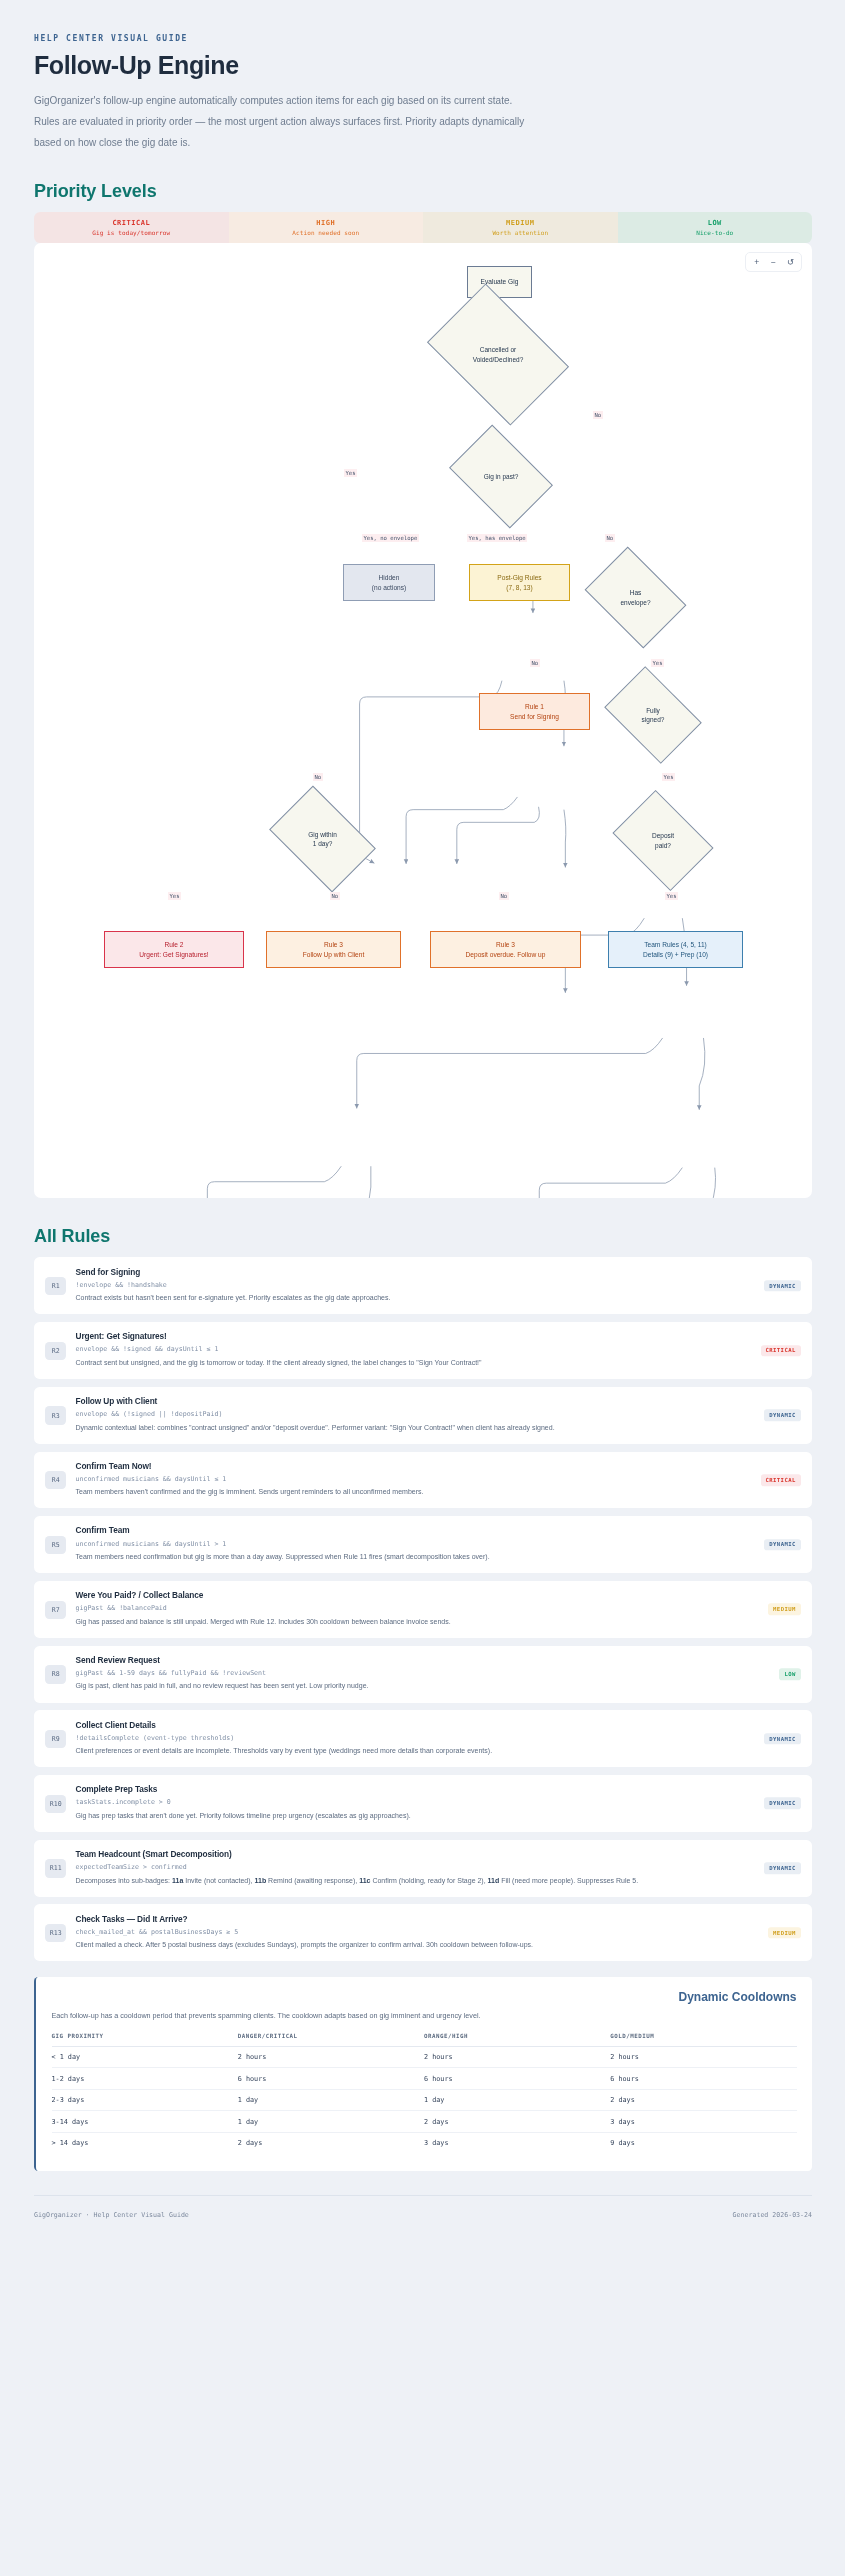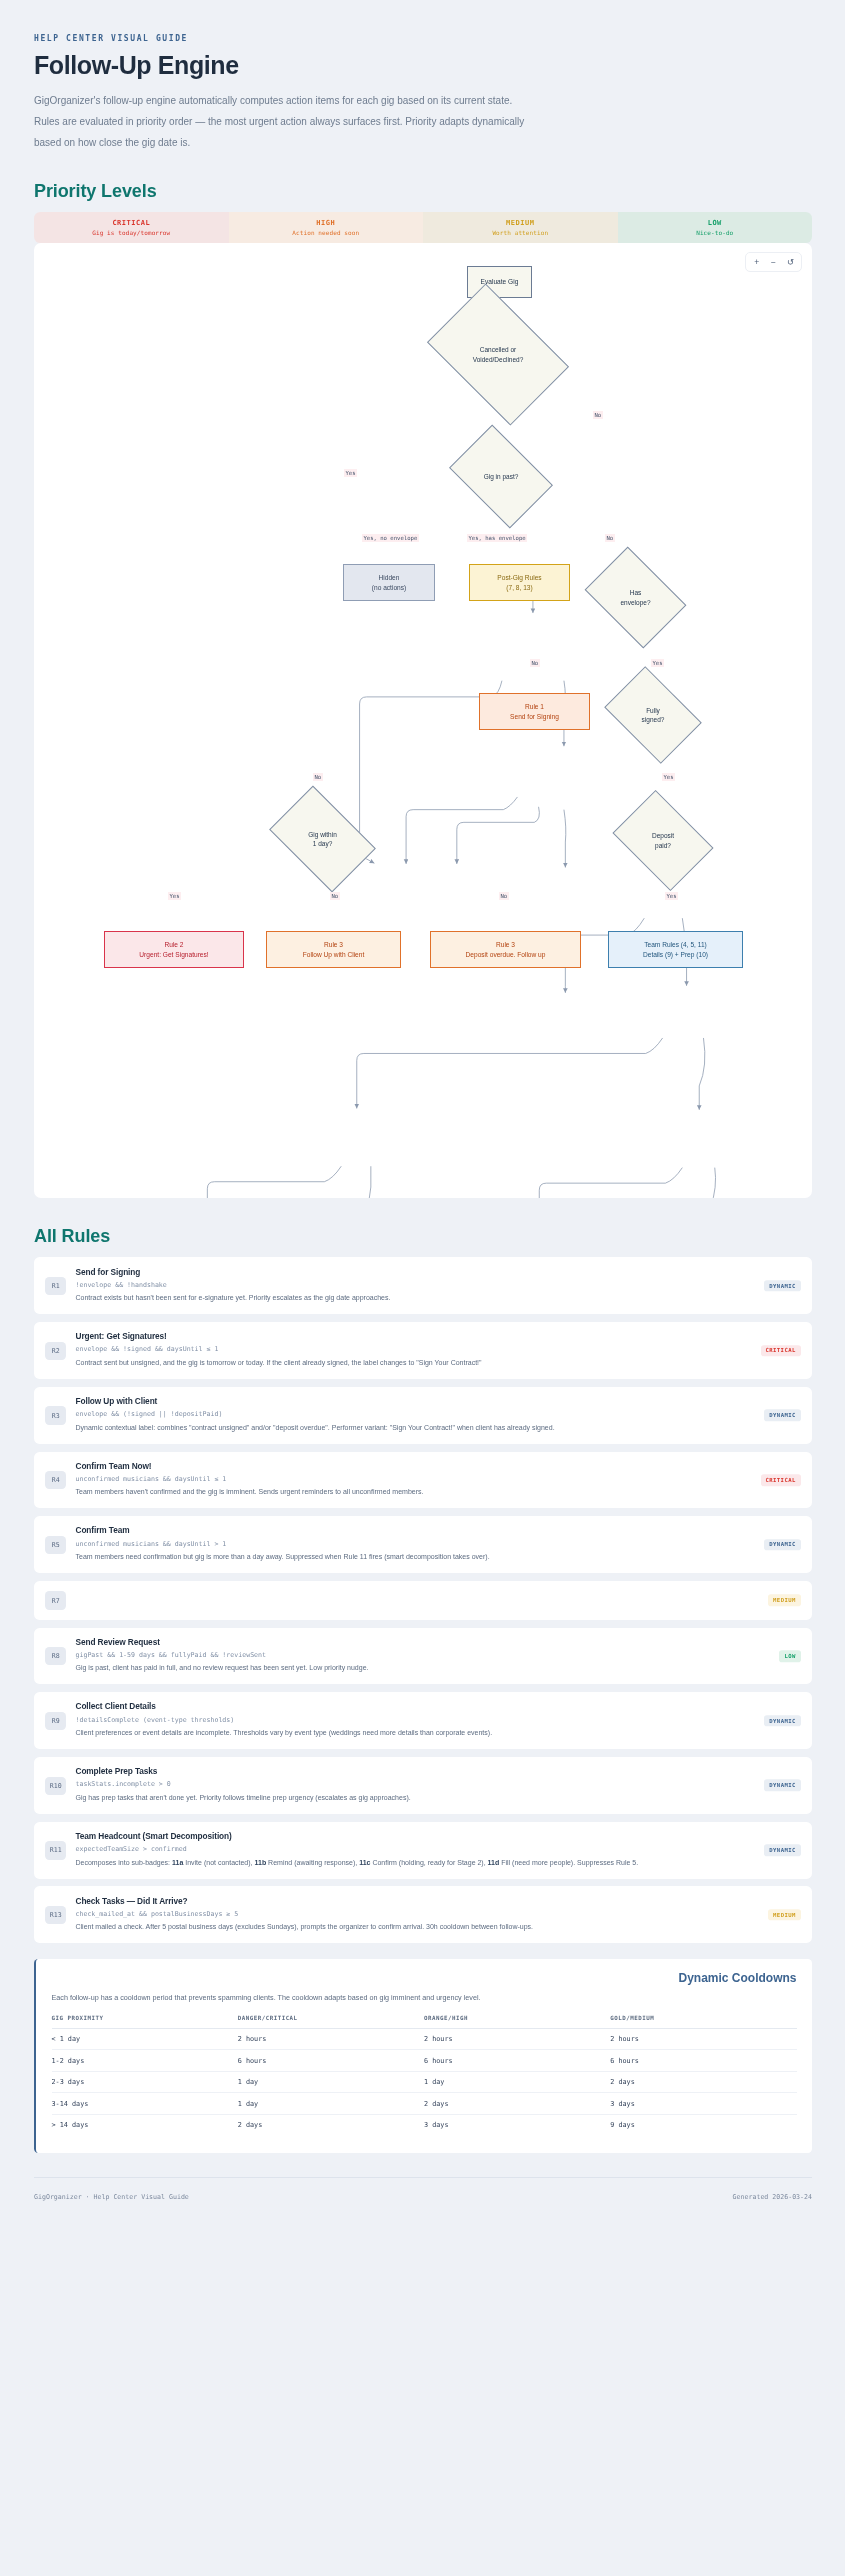--- a/index.html
+++ b/index.html
@@ -421,20 +421,25 @@
         <div class="rbadge">R5</div>
         <div class="rbody">
           <div class="rtitle">Confirm Team</div>
           <div class="rcond">unconfirmed musicians &amp;&amp; daysUntil &gt; 1</div>
           <div class="rdesc">Team members need confirmation but gig is more than a day away. Suppressed when Rule 11 fires (smart decomposition takes over).</div>
         </div>
         <span class="pbadge" style="color: rgb(61, 100, 144); background: rgb(233, 238, 244);">DYNAMIC</span>
       </div>
       <div class="rule-card">
         <div class="rbadge">R7</div>
+        <div class="rbody">
+          <div class="rtitle">Were You Paid? / Collect Balance</div>
+          <div class="rcond">gigPast &amp;&amp; !balancePaid</div>
+          <div class="rdesc">Gig has passed and balance is still unpaid. Merged with Rule 12. Includes 30h cooldown between balance invoice sends.</div>
+        </div>
         <span class="pbadge" style="color: rgb(209, 160, 32); background: rgb(252, 244, 224);">MEDIUM</span>
       </div>
       <div class="rule-card">
         <div class="rbadge">R8</div>
         <div class="rbody">
           <div class="rtitle">Send Review Request</div>
           <div class="rcond">gigPast &amp;&amp; 1-59 days &amp;&amp; fullyPaid &amp;&amp; !reviewSent</div>
           <div class="rdesc">Gig is past, client has paid in full, and no review request has been sent yet. Low priority nudge.</div>
         </div>
         <span class="pbadge" style="color: rgb(22, 160, 106); background: rgb(224, 242, 233);">LOW</span>

